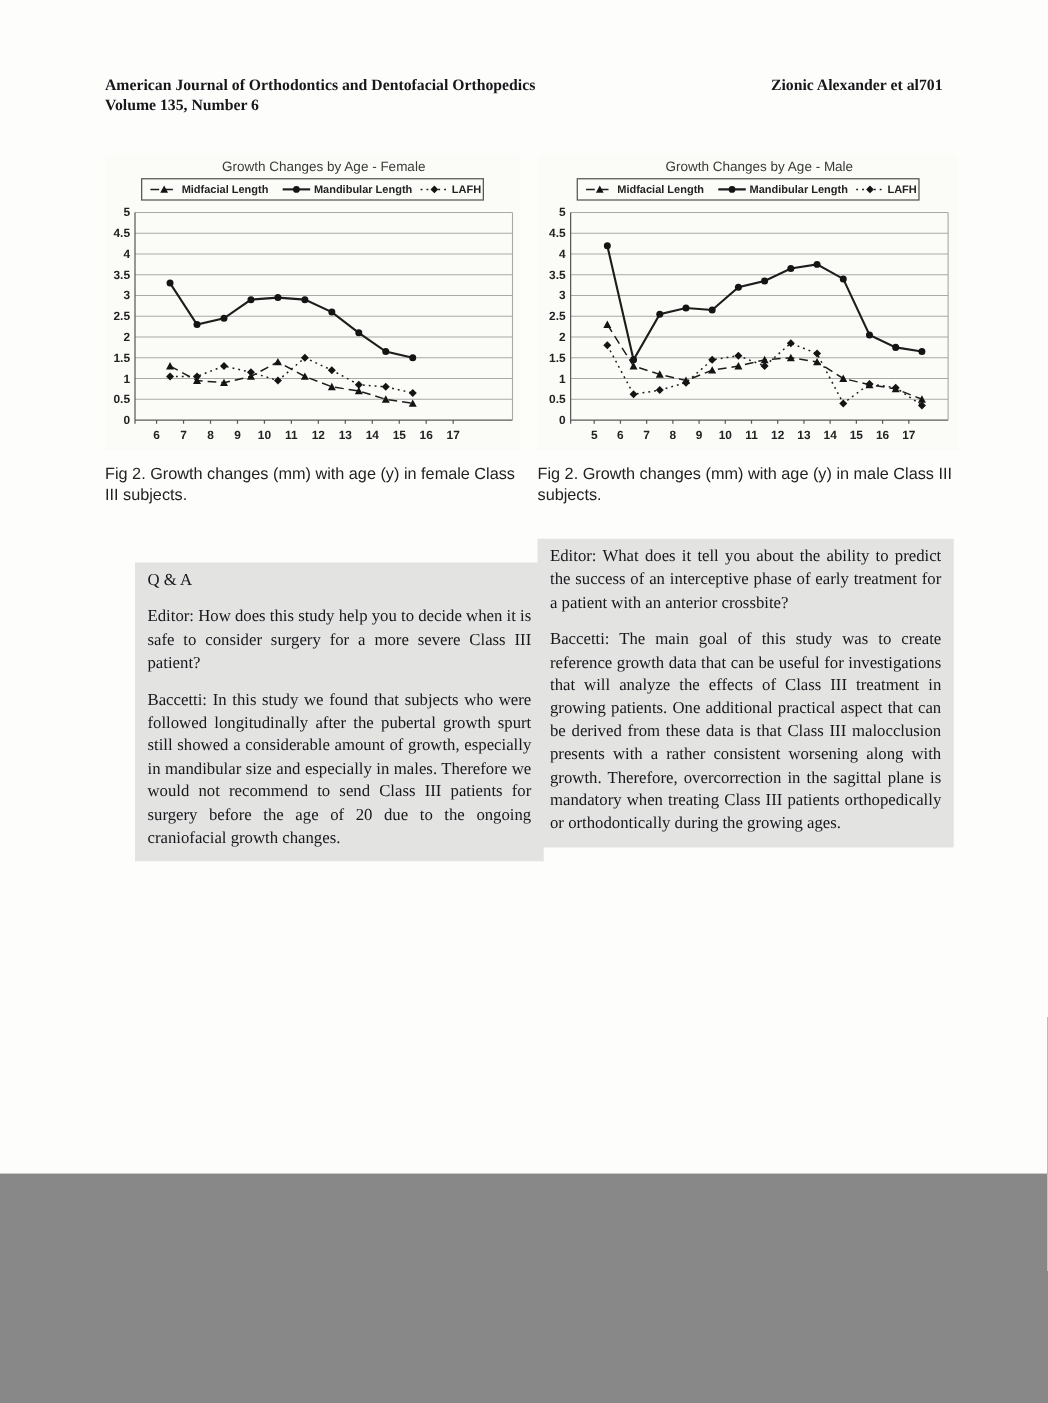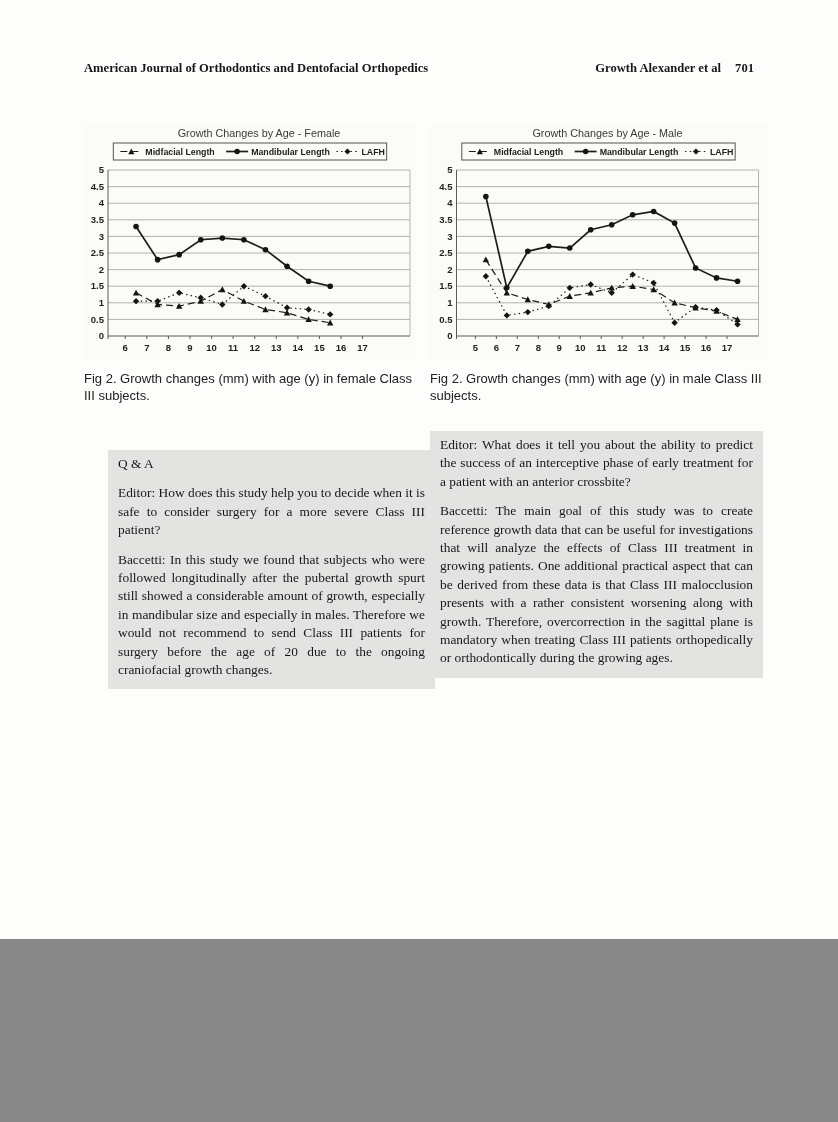--- a/index.html
+++ b/index.html
@@ -5,21 +5,21 @@
   * { margin:0; padding:0; box-sizing:border-box; }
   html,body { background:#888; }
   .page {
     position:relative; width:838px; height:939px; margin:0 auto;
     background:#fdfdfb; overflow:hidden;
     font-family:"Liberation Serif", serif; color:#17171c;
   }
   
   .hdr-left { position:absolute; left:84px; top:61px; font-size:12.6px; font-weight:bold; line-height:15.5px; }
   .hdr-right { position:absolute; right:84px; top:61px; font-size:12.6px; font-weight:bold; text-align:right; }
-  .hdr-right .pageno { margin-left:14px; }
+  .hdr-right .pageno { margin-left:0; }
   
   .figure { position:absolute; top:124px; }
   .figure.f1 { left:84px; width:332px; }
   .figure.f2 { left:430px; width:337px; }
   .figure svg { display:block; width:100%; height:236px; background:#fbfbf8; }
   .caption {
     position:absolute; top:371px;
     font-family:"Liberation Sans", sans-serif; font-size:13px; line-height:16.5px; color:#222;
   }
   .caption.c1 { left:84px; width:330px; }
@@ -40,23 +40,24 @@
   .qa .heading { text-align:left; }
   .qa p + p { margin-top:11px; }
 </style>
 </head>
 <body>
 
 <div class="page">
 
   <div class="hdr-left">
     <div>American Journal of Orthodontics and Dentofacial Orthopedics</div>
+    <div>Volume 135, Number 6</div>
   </div>
   <div class="hdr-right">
-    <span>Growth Alexander et al</span><span class="pageno">701</span>
+    <span>Zionic Alexander et al</span><span class="pageno">701</span>
   </div>
 
   <div class="figure f1">
     <svg xmlns="http://www.w3.org/2000/svg" viewBox="0 0 332 236">
         <text x="175" y="13" text-anchor="middle" class="c-title">Growth Changes by Age - Female</text>
         <line x1="24" y1="212" x2="326" y2="212" class="c-axis"></line>
         <text x="20" y="215.2" text-anchor="end" class="c-ylab">0</text>
         <line x1="24" y1="195.4" x2="326" y2="195.4" class="c-grid"></line>
         <text x="20" y="198.6" text-anchor="end" class="c-ylab">0.5</text>
         <line x1="24" y1="178.8" x2="326" y2="178.8" class="c-grid"></line>

